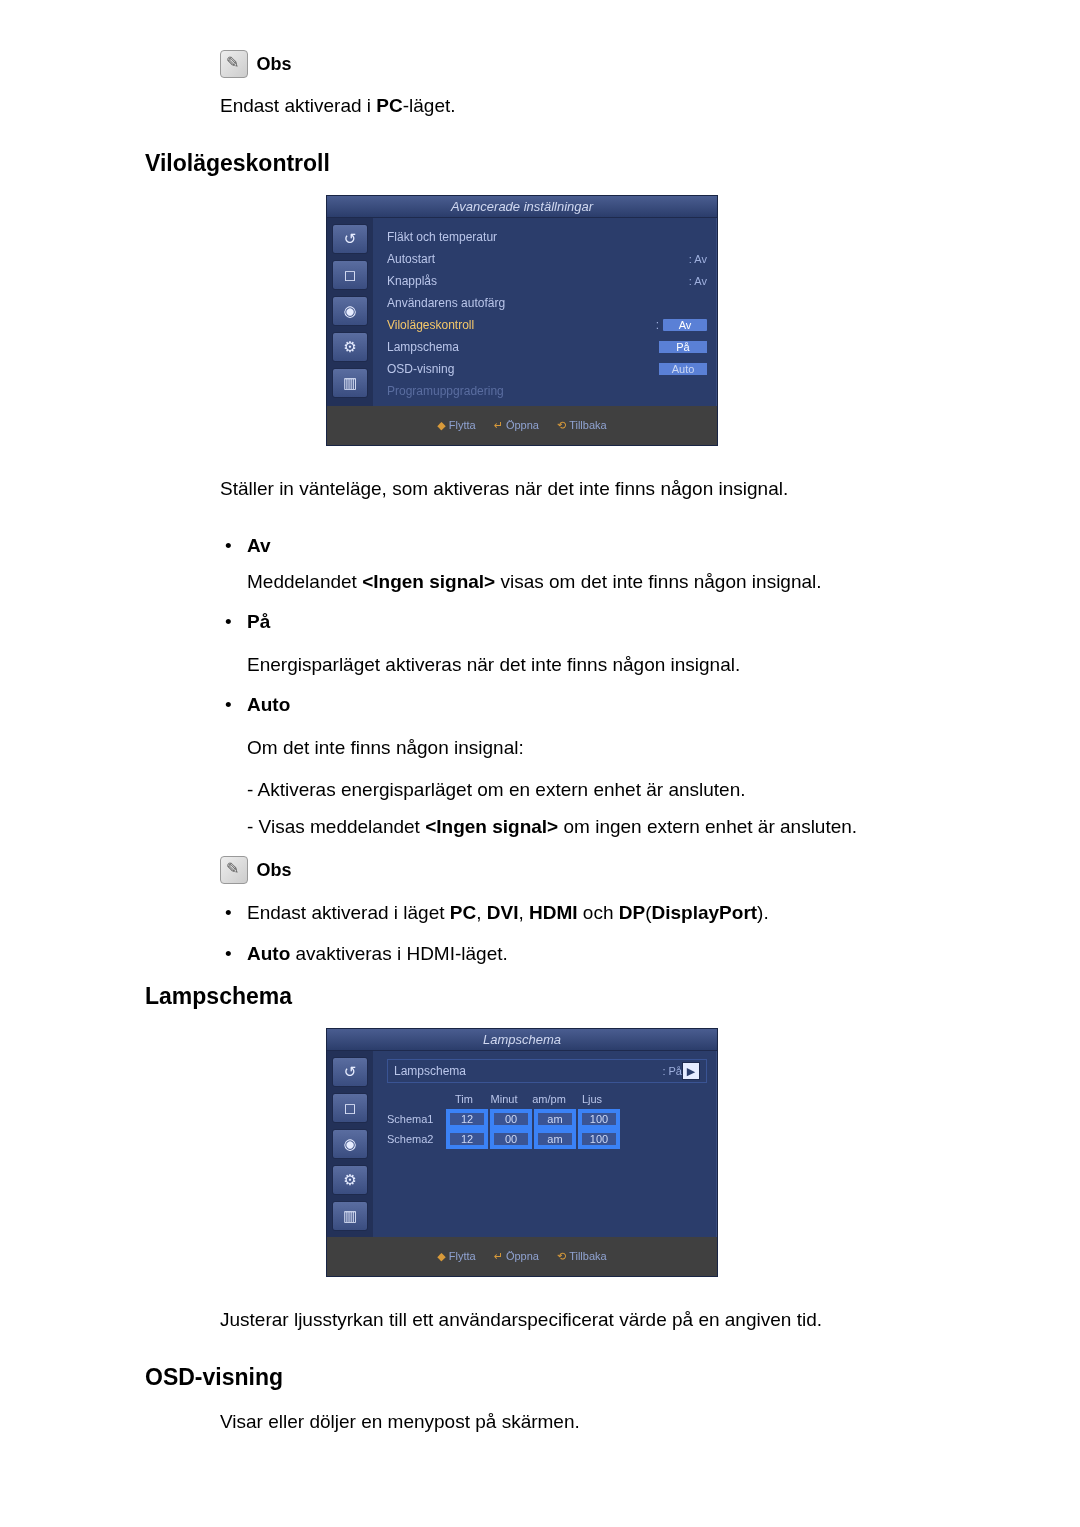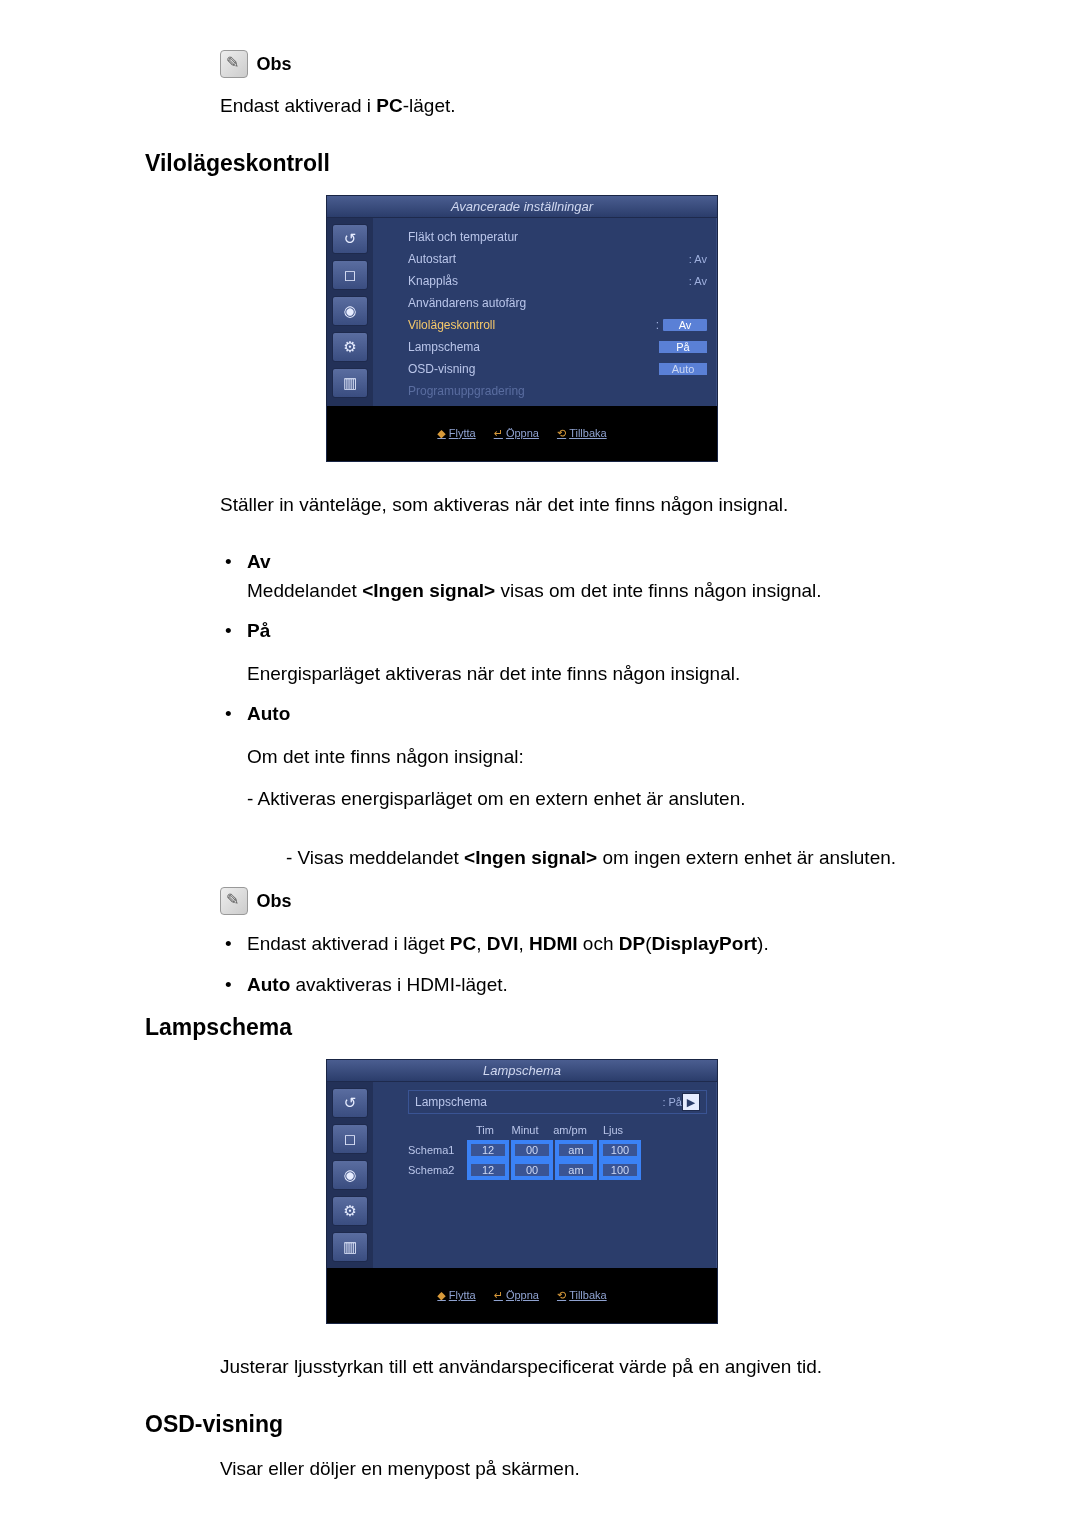--- a/index.html
+++ b/index.html
@@ -109,30 +109,30 @@
     gap: 6px;
   }
   .osd-sbicon {
     width: 34px; height: 28px;
     background: linear-gradient(#5a6da0, #3a4d80);
     border-radius: 3px;
     border: 1px solid #1e2a4d;
     display:flex; align-items:center; justify-content:center;
     font-size:15px; color:#e6ecff;
   }
-  .osd-content { flex:1; padding: 8px 10px 4px 14px; margin-left: 21px; }
+  .osd-content { flex:1; padding: 8px 10px 4px 14px; }
   .osd-row { display:flex; padding: 2px 0; align-items:center; height:18px; }
   .osd-label { flex:1; color:#bac6ea; }
   .osd-val { width: 70px; text-align:right; color:#9fb0de; font-size:11px; }
   .osd-hl .osd-label { color:#f5c86a; }
   .osd-hl .osd-val { background:#5a80d6; color:#fff; padding:0 2px; display:inline-block; width:auto; min-width:40px; text-align:center; border-radius:1px; font-size:11px;}
   .osd-dim { color:#5a6da0; }
   .osd-footer {
     display:flex; justify-content:center; gap:18px;
-    background:#000000; padding:21px 0; font-size:11px; color:#8fa2d0;text-decoration:underline;
+    background:#404040; padding:13px 0; font-size:11px; color:#8fa2d0;
   }
   .osd-foot-item .sym { color:#d89a3a; margin-right:3px; }
 
   .osd-row-head { display:flex; padding:2px 0 4px 0; font-size:11px; color:#bac6ea; }
   .osd-row-head span { text-align:center; }
   .osd-grid-row { display:flex; padding:1px 0; align-items:center; height:18px; font-size:11px;}
   .osd-cell {
     background:#3a5494; border:4px solid #3b82f6; padding:0 4px; margin:0 1px;
     color:#cdd8f4; min-width:26px; text-align:center;
   }
@@ -211,33 +211,33 @@
         <span class="osd-foot-item"><span class="sym">⟲</span><span>Tillbaka</span></span>
       </div>
     </div>
   </div>
 
   <div class="body-text">Ställer in vänteläge, som aktiveras när det inte finns någon insignal.</div>
 
   <ul class="param-list">
     <li>
       <span class="b">Av</span>
-      <div style="margin-top:0;">
+      <div style="margin-top:7px;">
         <span>Meddelandet </span><span class="b">&lt;Ingen signal&gt;</span><span> visas om det inte finns någon insignal.</span>
       </div>
     </li>
     <li>
       <span class="b">På</span>
       <div style="margin-top:14px;">Energisparläget aktiveras när det inte finns någon insignal.</div>
     </li>
     <li>
       <span class="b">Auto</span>
       <div style="margin-top:14px;">Om det inte finns någon insignal:</div>
       <div style="margin-top:14px;">- Aktiveras energisparläget om en extern enhet är ansluten.</div>
-      <div style="margin-top:30px;text-align:center;">
+      <div style="margin-top:8px;">
         <span>- Visas meddelandet </span><span class="b">&lt;Ingen signal&gt;</span><span> om ingen extern enhet är ansluten.</span>
       </div>
     </li>
   </ul>
 
   <div class="note-row">
     <span class="note-icon"></span>
     <span class="note-label">Obs</span>
   </div>
   <ul class="param-list">

